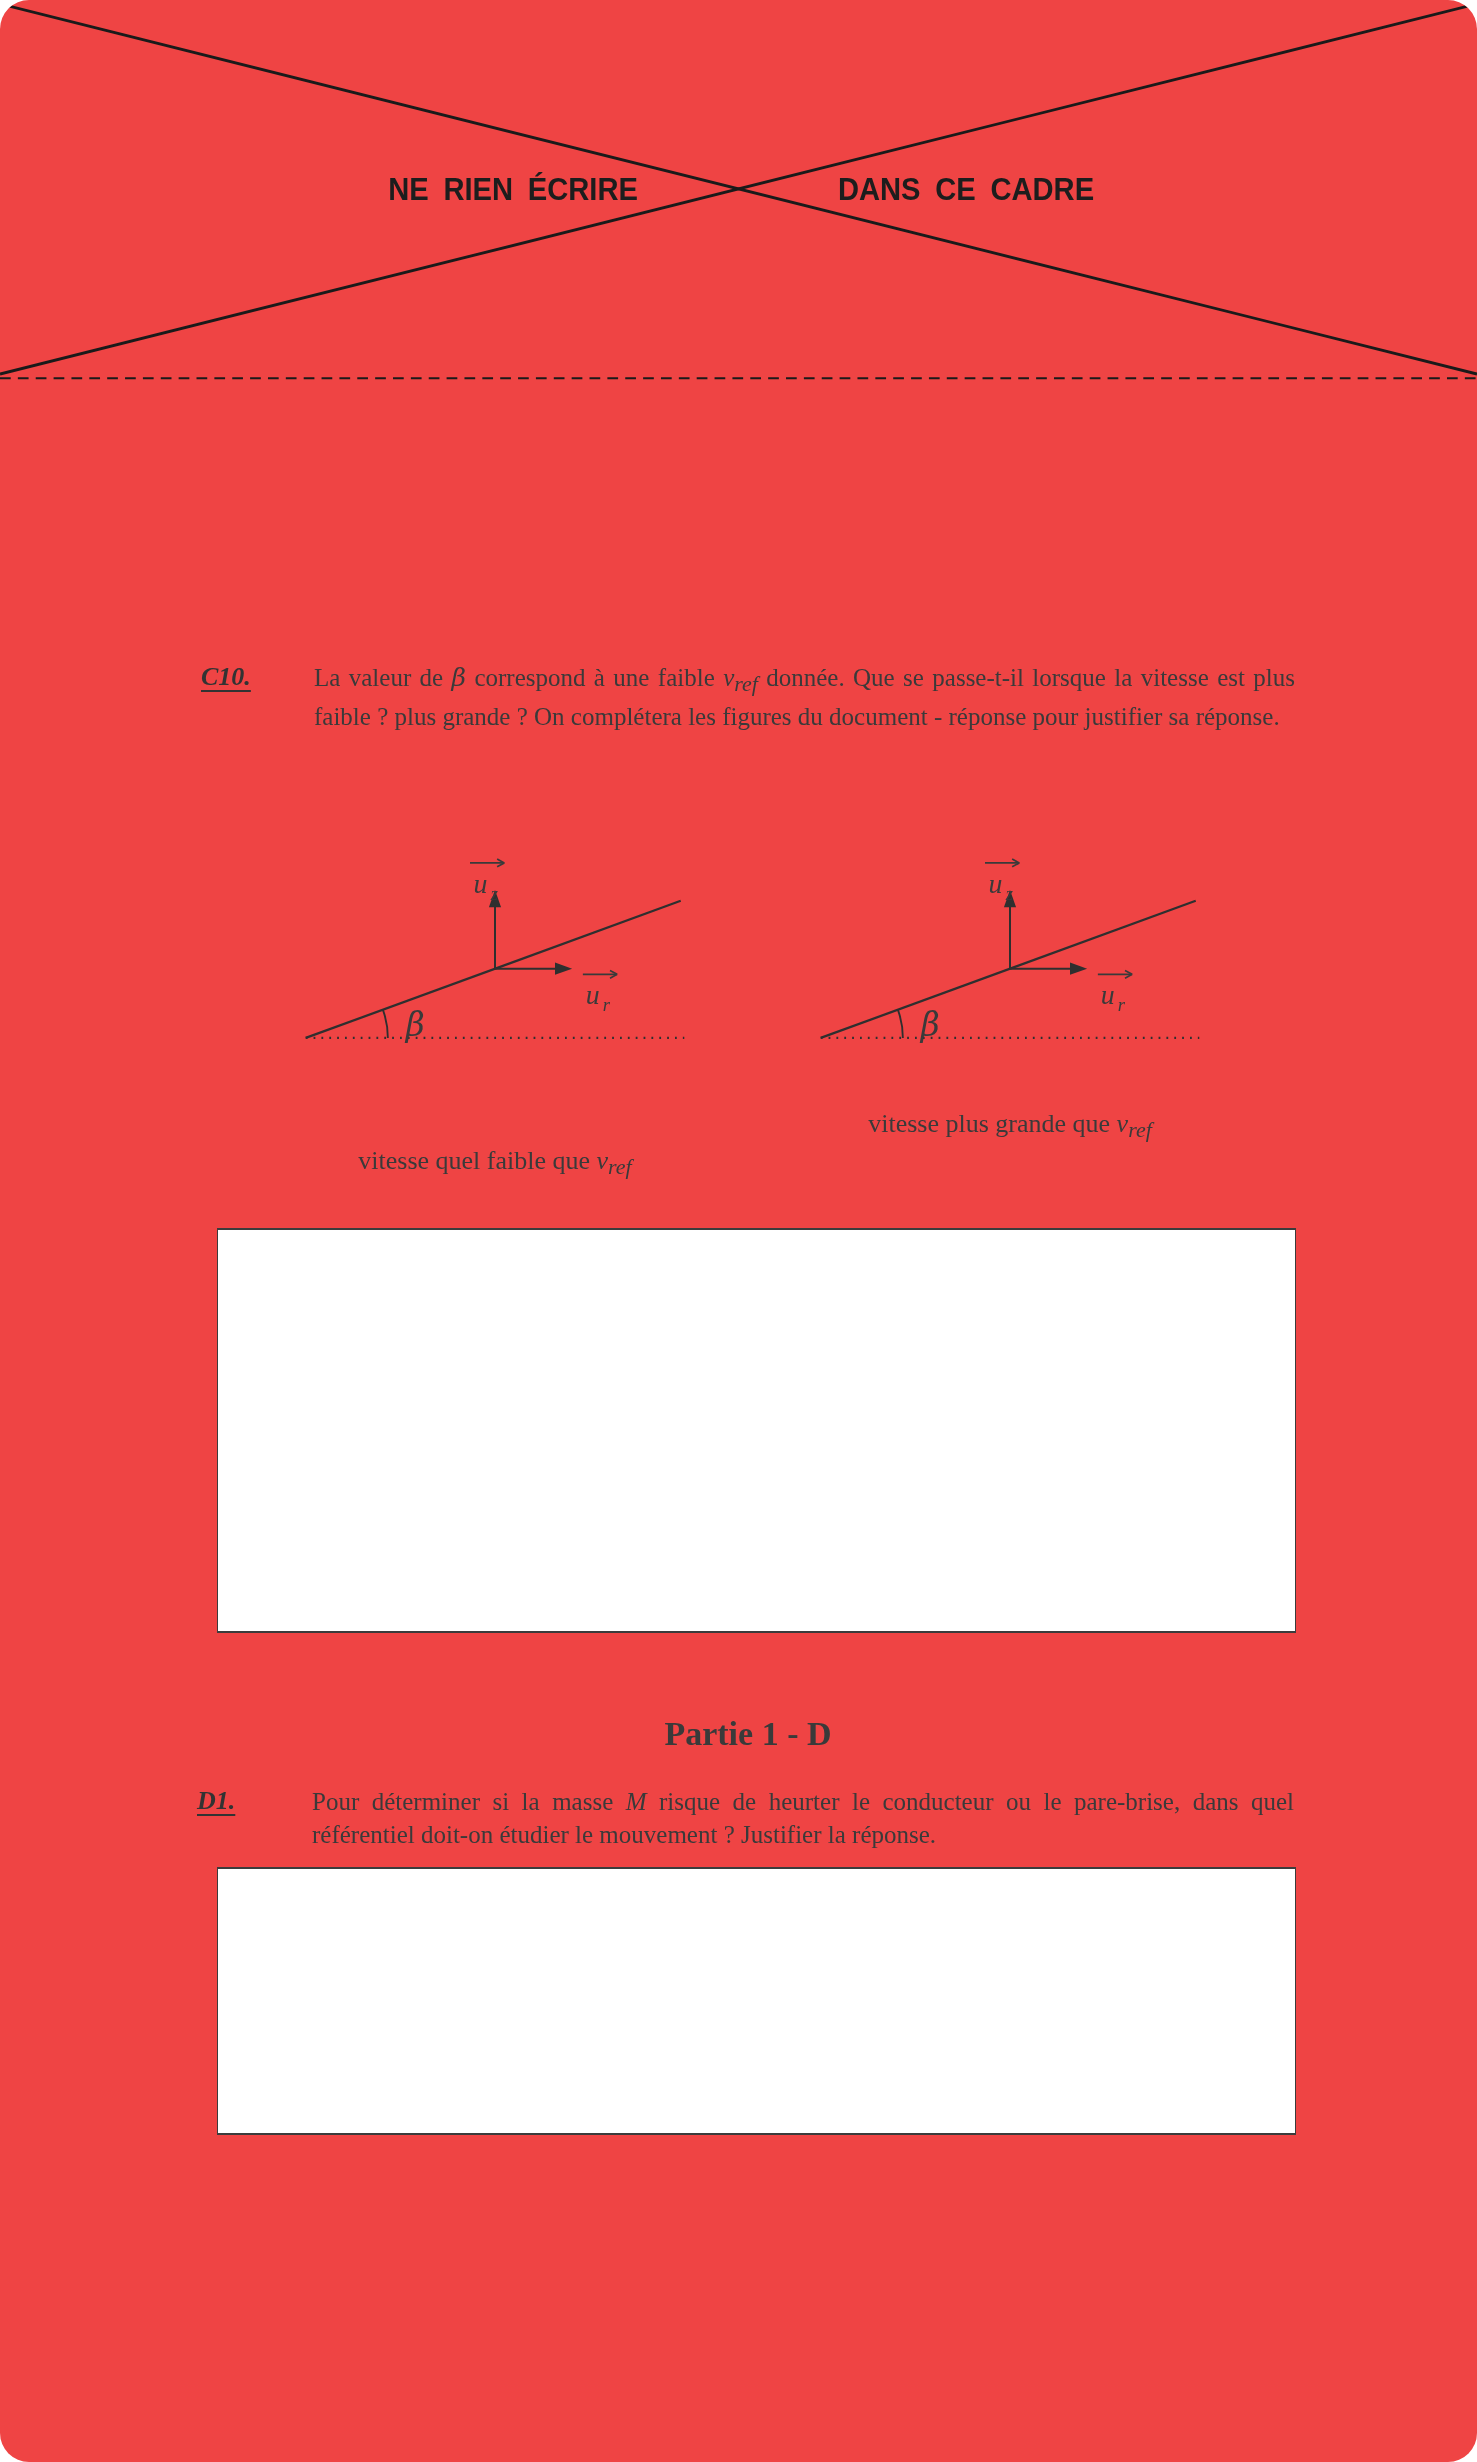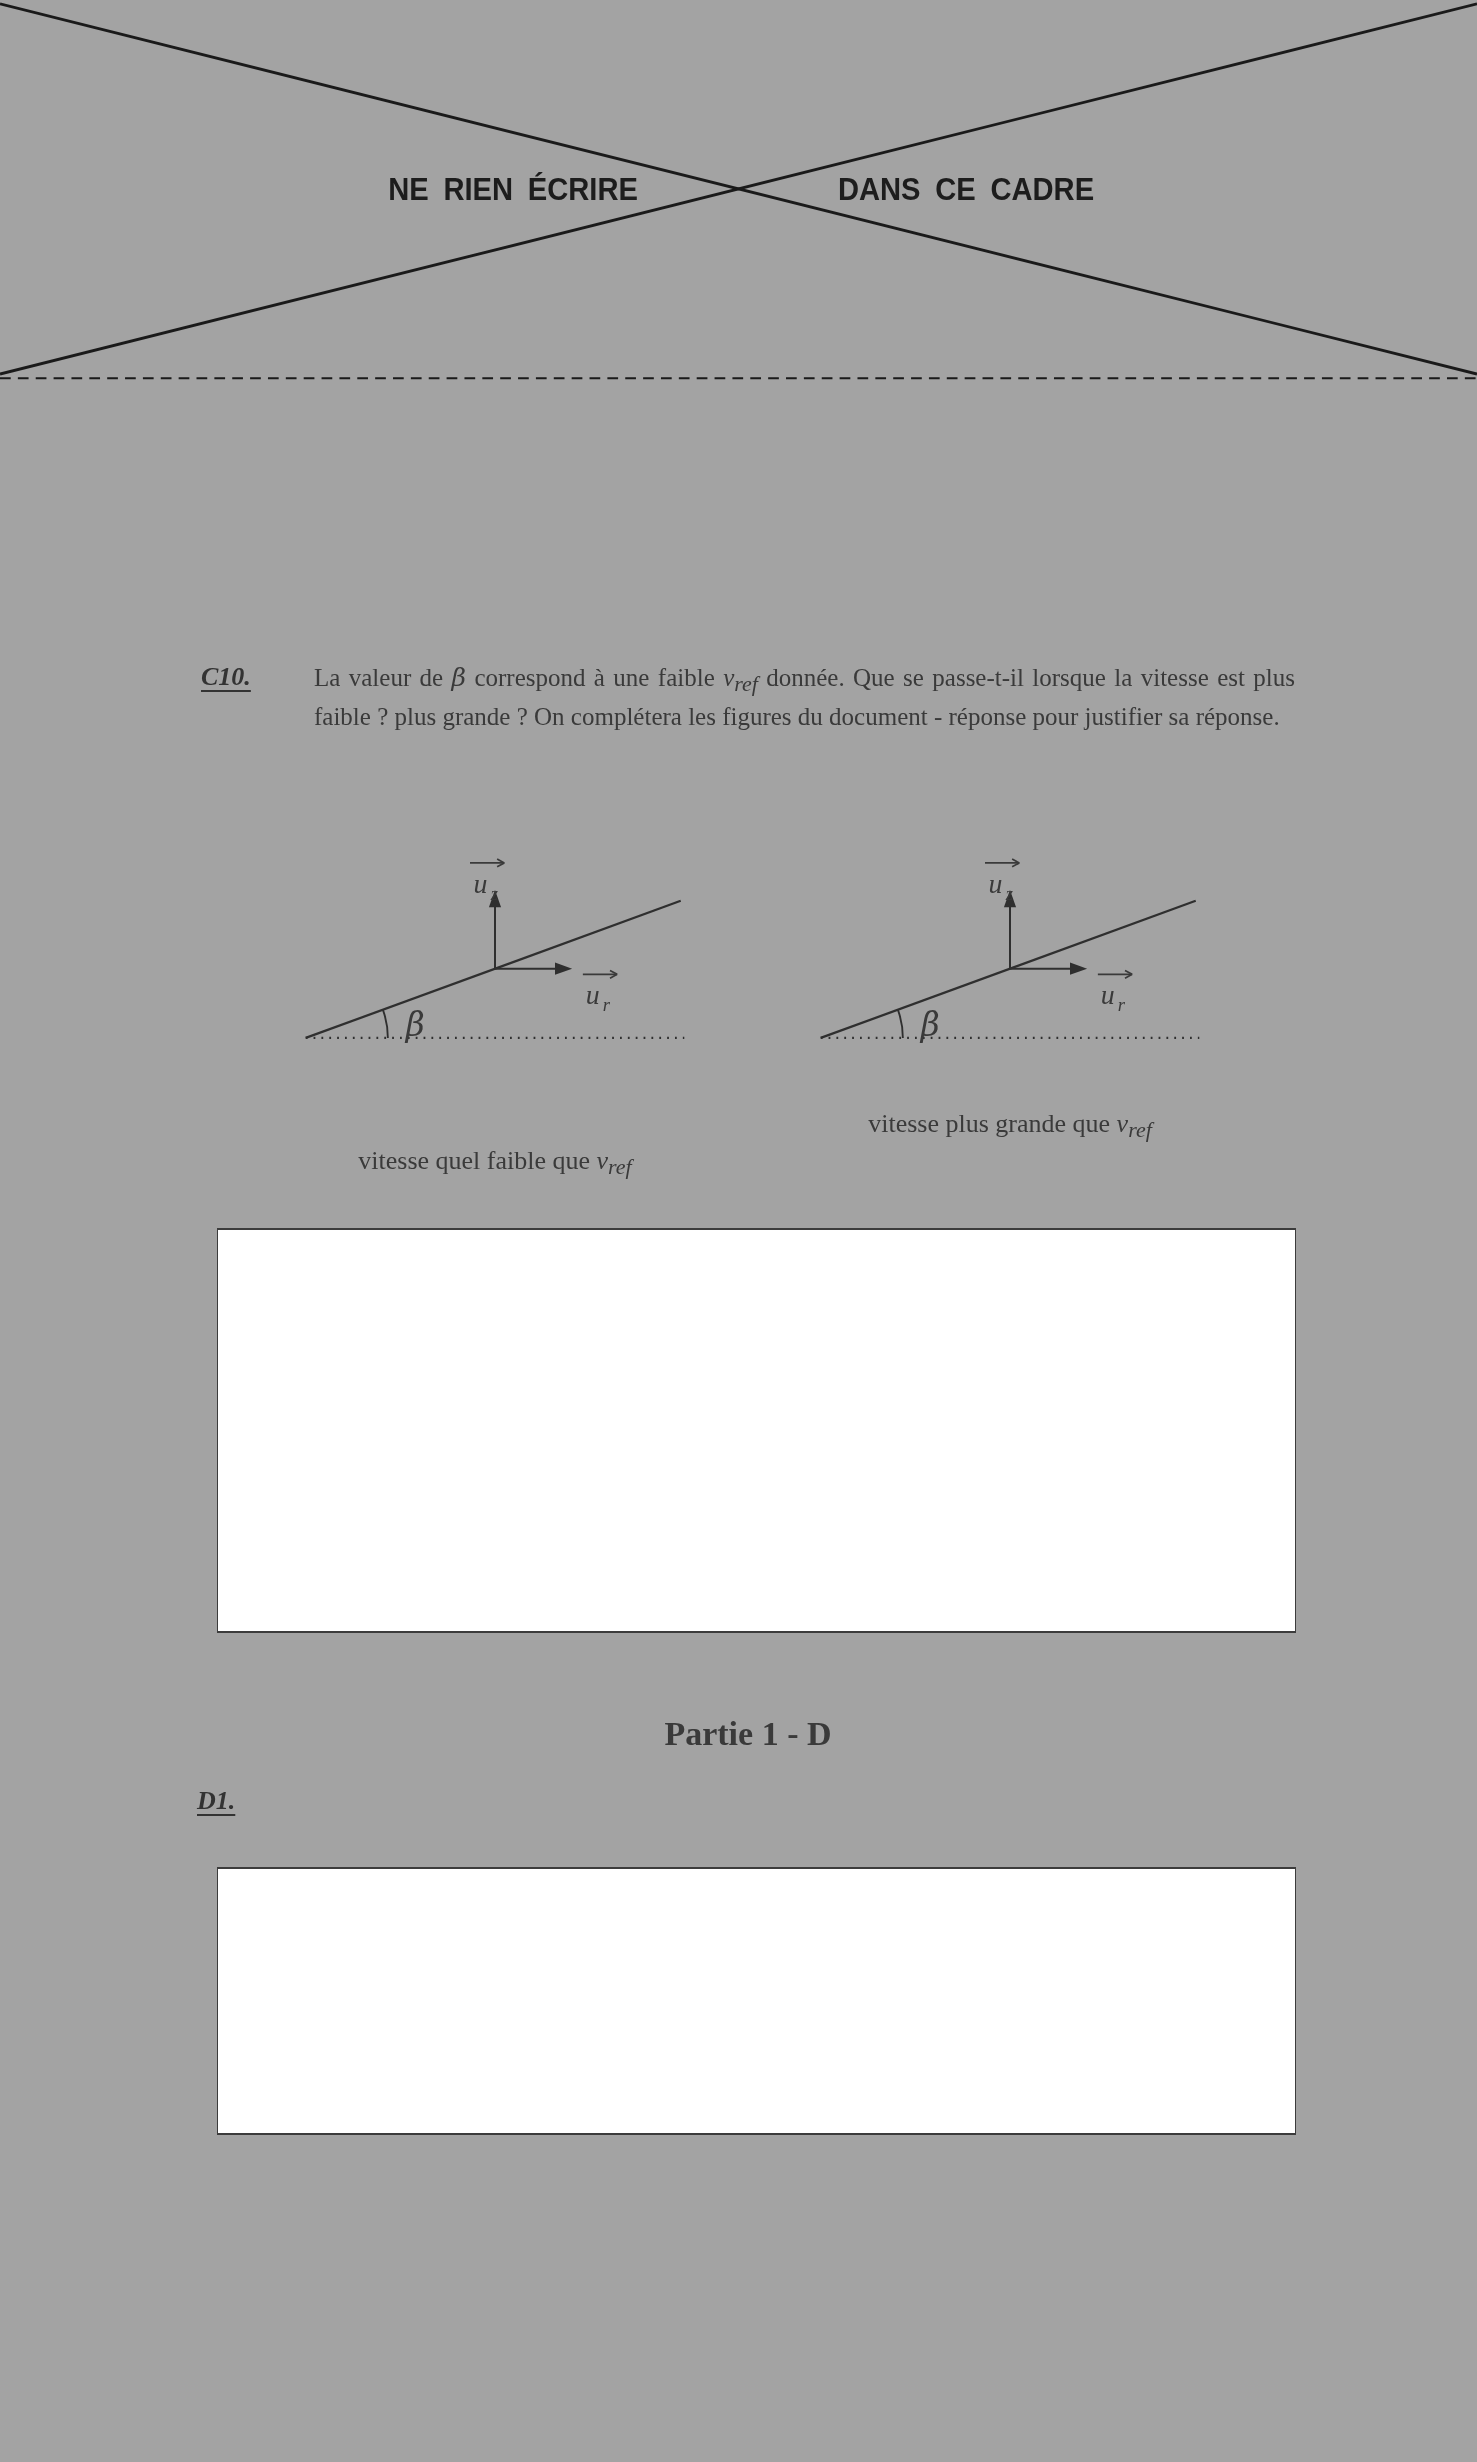--- a/index.html
+++ b/index.html
@@ -1,17 +1,17 @@
 <!DOCTYPE html>
 <html style="font-size:11.4px"><head>
 <meta charset="utf-8">
 <style>
   html,body{margin:0;padding:0;background:#ffffff;}
-  .page{position:relative;width:1477px;height:2462px;background:#a3a3a3;overflow:hidden;
-        font-family:"Liberation Serif","DejaVu Serif",serif;color:#363636;}
+  .page{position:relative;width:1477px;height:2462px;background:#ef4444;overflow:hidden;
+        font-family:"Liberation Serif","DejaVu Serif",serif;color:#363636;border-radius:29px;}
 
   
   .cross-zone{position:absolute;left:0;top:0;}
   .hdr-label{position:absolute;top:172px;font-family:"Liberation Sans","DejaVu Sans",sans-serif;
              font-weight:bold;font-size:31px;color:#1d1d1d;white-space:nowrap;
              word-spacing:7.1px;letter-spacing:0px;}
   .hdr-left{left:513px;transform:translateX(-50%) scaleX(0.94);}
   .hdr-right{left:966px;transform:translateX(-50%) scaleX(0.94);}
 
   
@@ -97,18 +97,19 @@
   </svg>
 
   <div class="caption" style="left:295px;top:1146px;"><span>vitesse quel faible que </span><span class="it">v</span><span class="sub it">ref</span></div>
   <div class="caption" style="left:810px;top:1109px;text-align:center;"><span>vitesse plus grande que </span><span class="it">v</span><span class="sub it">ref</span></div>
 
   <div class="ansbox" style="left:217px;top:1228px;width:1079px;height:405px;"></div>
 
   <div class="part-heading" style="top:1715px;">Partie 1 - D</div>
 
   <div class="qlabel" style="left:197px;top:1785px;">D1.</div>
+  <div class="qtext" style="left:312px;top:1785px;width:982px;"><span>Pour déterminer si la masse </span><span class="it">M</span><span> risque de heurter le conducteur ou le pare-brise, dans quel référentiel doit-on étudier le mouvement ? Justifier la réponse.</span></div>
 
   <div class="ansbox" style="left:217px;top:1867px;width:1079px;height:268px;"></div>
 
 
 </div>
 
 
 </body></html>

